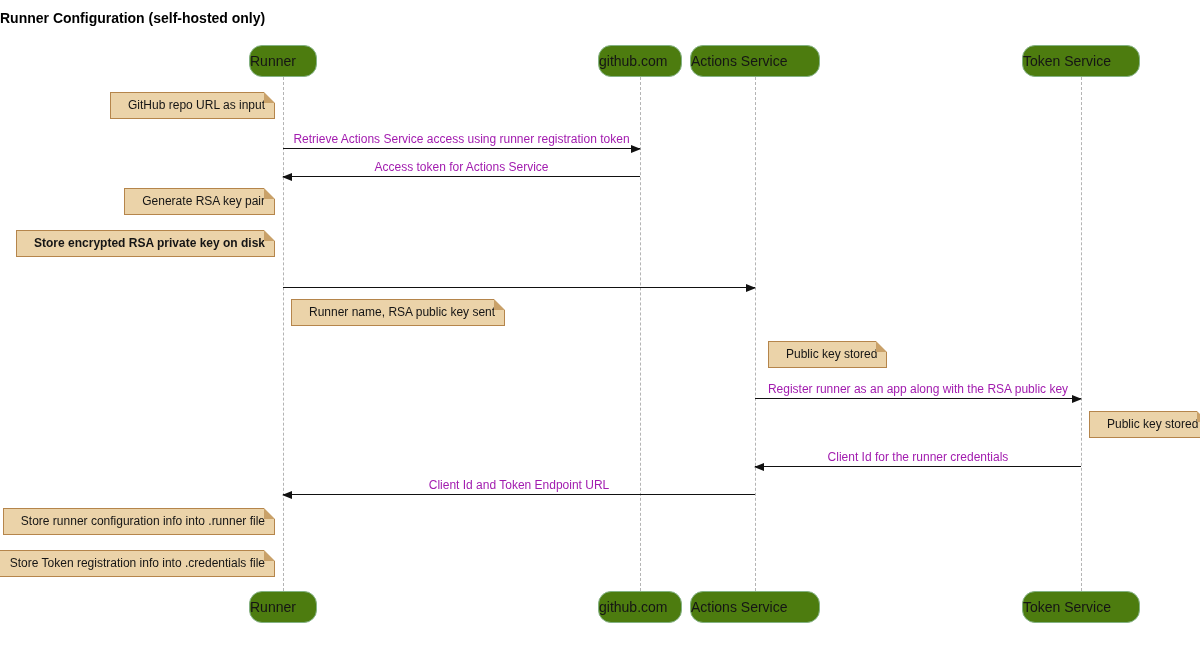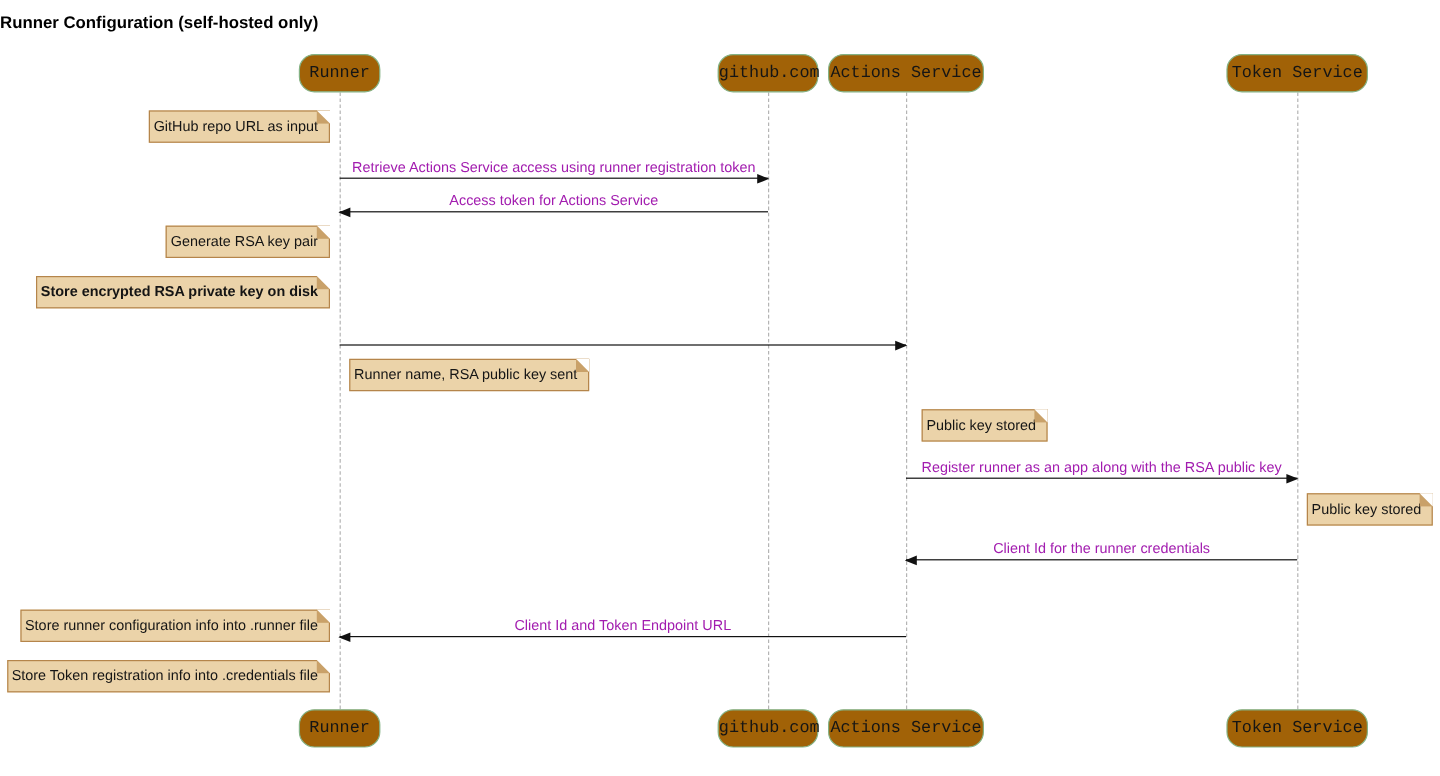--- a/index.html
+++ b/index.html
@@ -21,29 +21,28 @@
     width: 100%;
     text-align: left;
     font-size: 14px;
     font-weight: bold;
     color: #000000;
   }
   .participant {
     position: absolute;
     height: 32px;
     box-sizing: border-box;
-    background: #a16207;
+    background: #4d7c0f;
     border: 1px solid #84B284;
     border-radius: 13px;
-    text-align: center;
+    text-align: left;
     line-height: 30px;
     font-size: 14px;
     color: #151515;
     white-space: nowrap;
-    font-family: Liberation Mono, monospace;
   }
   .lifeline {
     position: absolute;
     width: 0;
     border-left: 1px dashed #b4b4b4;
   }
   .msg {
     position: absolute;
     height: 17px;
     border-bottom: 1px solid #111111;
@@ -73,21 +72,21 @@
     bottom: -5px;
     width: 0; height: 0;
     border-top: 4px solid transparent;
     border-bottom: 4px solid transparent;
     border-right: 10px solid #111111;
   }
   .note {
     position: absolute;
     background: #EBD3A9;
     border: 1px solid #B5854B;
-    padding: 5px 9px 6px 3px;
+    padding: 5px 9px 6px 17px;
     font-size: 12px;
     color: #151515;
     white-space: nowrap;
   }
   .note::after {
     content: "";
     position: absolute;
     top: -1px;
     right: -1px;
     width: 0; height: 0;
@@ -125,21 +124,21 @@
       <div class="head-right"></div>
     </div>
     <div class="msg" style="left: 755px; width: 326px; top: 381px;">
       <div class="lbl">Register runner as an app along with the RSA public key</div>
       <div class="head-right"></div>
     </div>
     <div class="msg" style="left: 755px; width: 326px; top: 449px;">
       <div class="lbl">Client Id for the runner credentials</div>
       <div class="head-left"></div>
     </div>
-    <div class="msg" style="left: 283px; width: 472px; top: 477px; margin-top: 36px;">
+    <div class="msg" style="left: 283px; width: 472px; top: 477px;">
       <div class="lbl">Client Id and Token Endpoint URL</div>
       <div class="head-left"></div>
     </div>
     <div class="note" style="top: 92px; right: 925px;">GitHub repo URL as input</div>
     <div class="note" style="top: 188px; right: 925px;">Generate RSA key pair</div>
     <div class="note" style="top: 230px; right: 925px; font-weight: bold;">Store encrypted RSA private key on disk</div>
     <div class="note" style="top: 299px; left: 291px;">Runner name, RSA public key sent</div>
     <div class="note" style="top: 341px; left: 768px;">Public key stored</div>
     <div class="note" style="top: 411px; left: 1089px;">Public key stored</div>
     <div class="note" style="top: 508px; right: 925px;">Store runner configuration info into .runner file</div>

